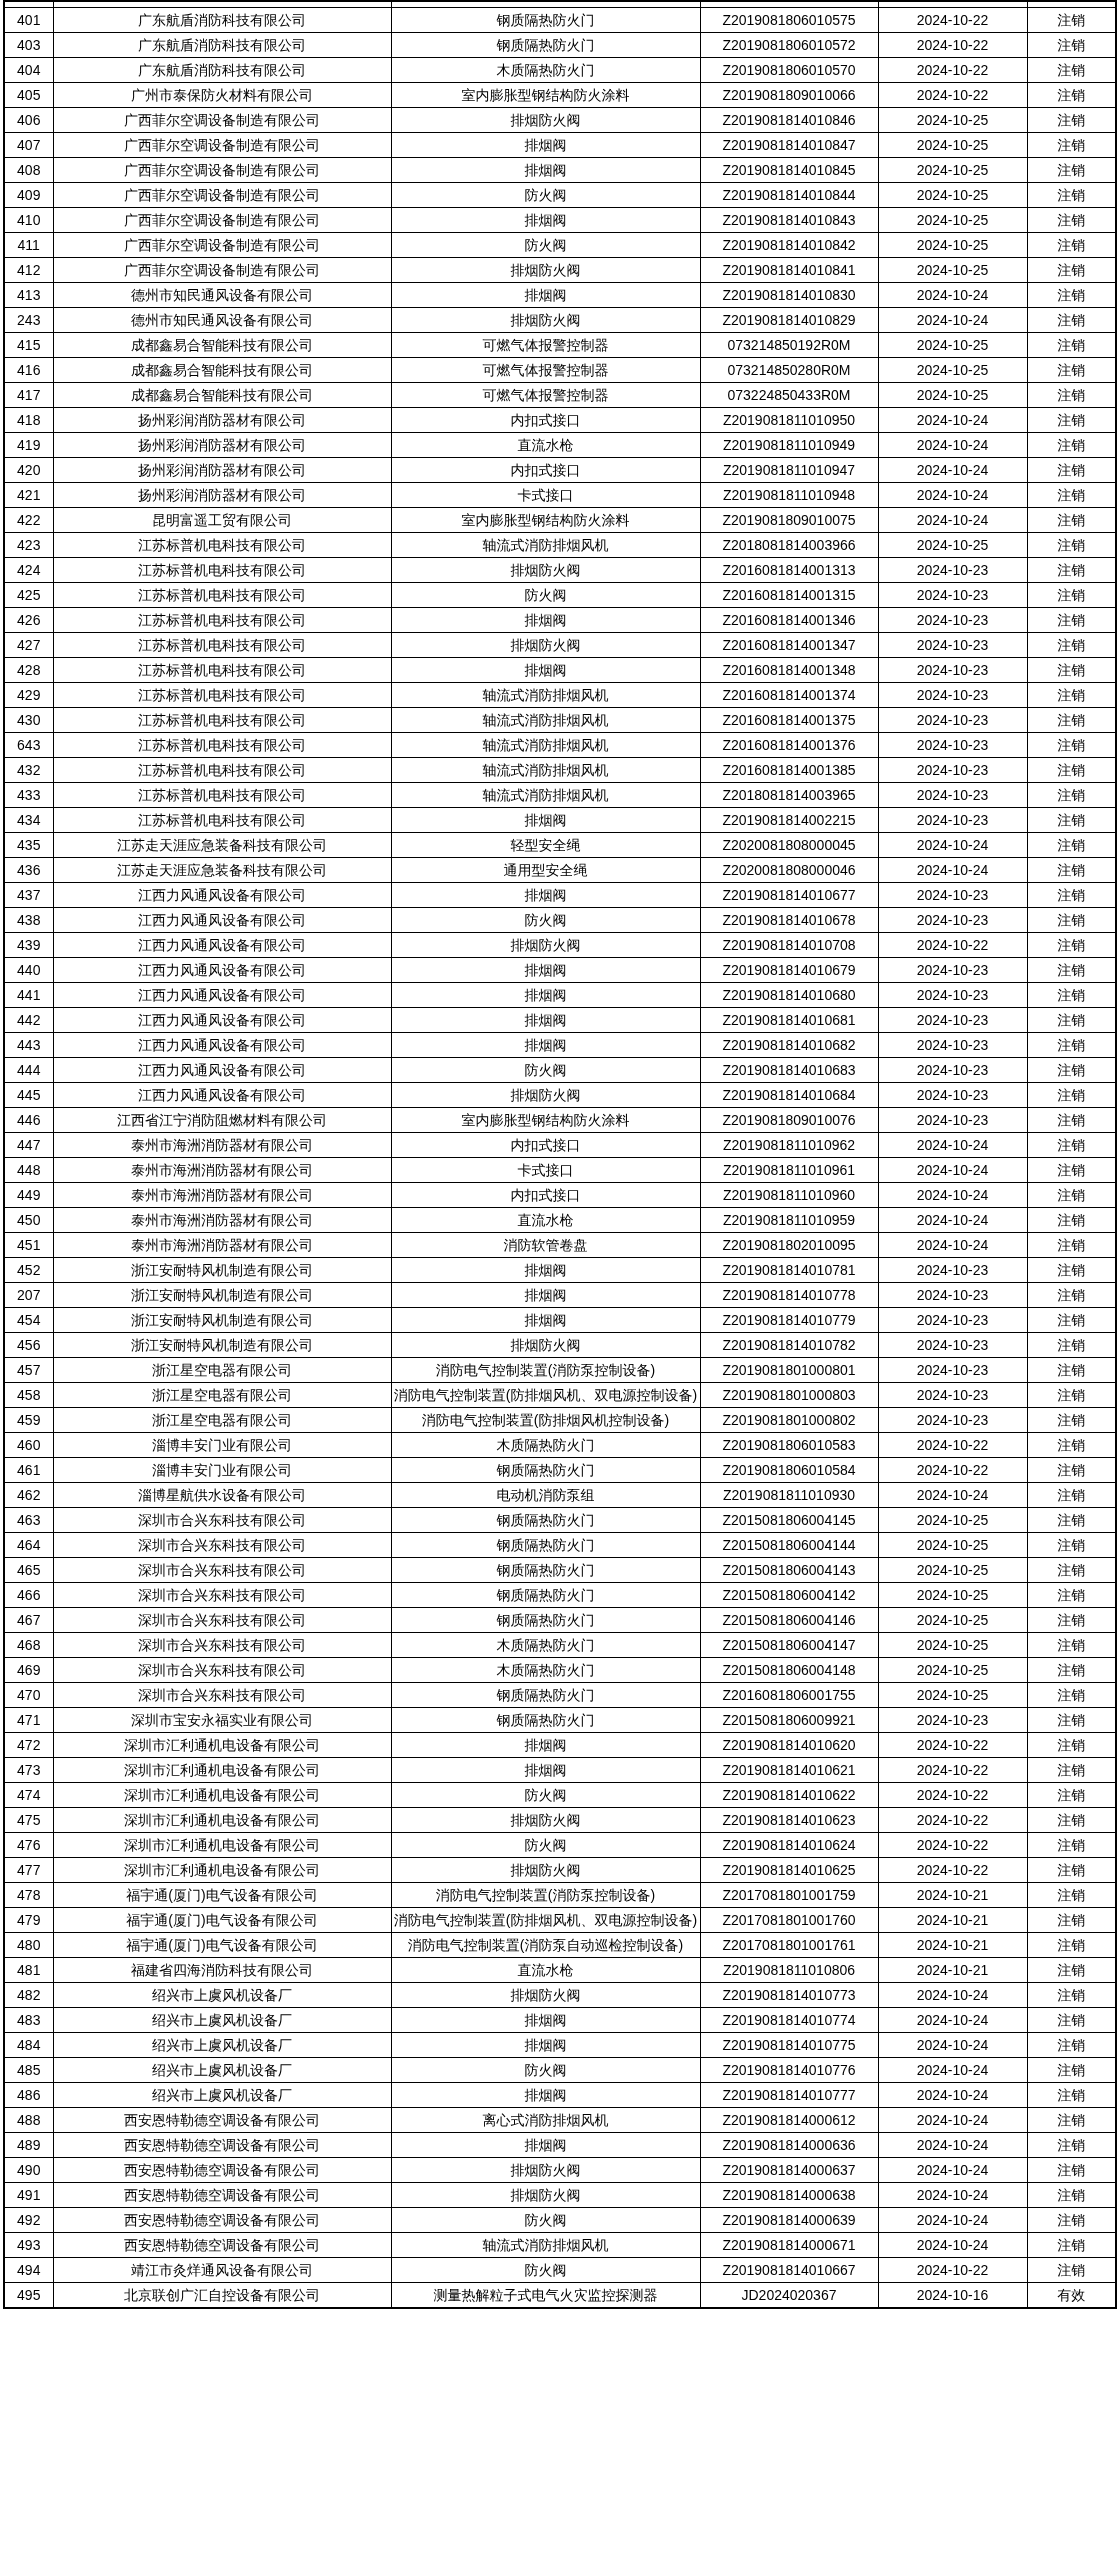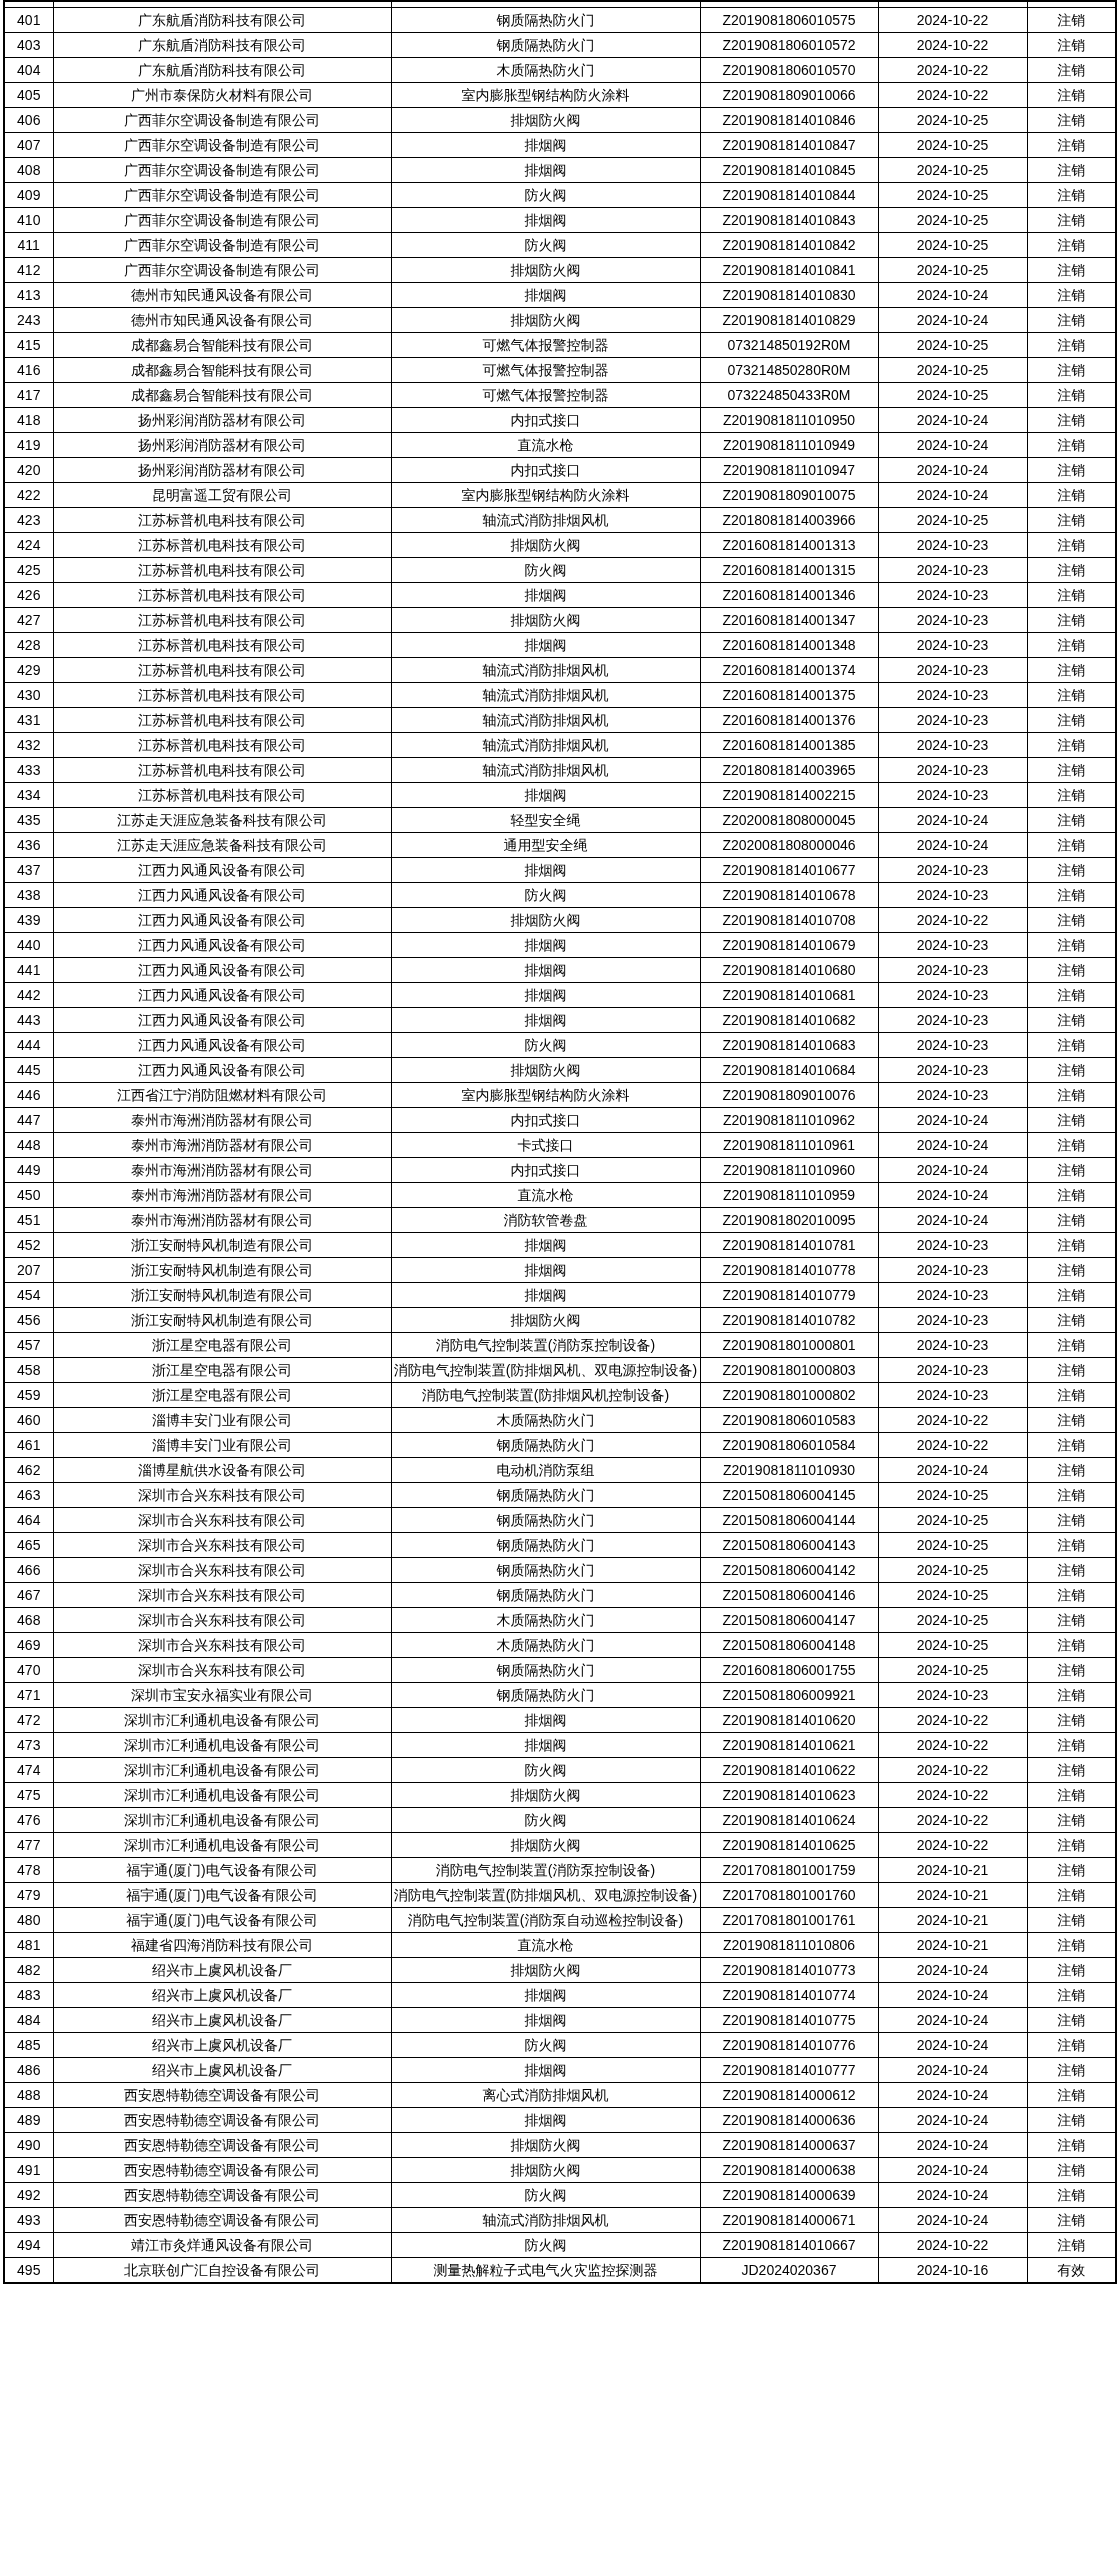--- a/index.html
+++ b/index.html
@@ -219,20 +219,28 @@
         </tr>
         <tr>
           <td class="c-no">420</td>
           <td class="c-comp">扬州彩润消防器材有限公司</td>
           <td class="c-prod">内扣式接口</td>
           <td class="c-cert">Z2019081811010947</td>
           <td class="c-date">2024-10-24</td>
           <td class="c-status">注销</td>
         </tr>
         <tr>
+          <td class="c-no">421</td>
+          <td class="c-comp">扬州彩润消防器材有限公司</td>
+          <td class="c-prod">卡式接口</td>
+          <td class="c-cert">Z2019081811010948</td>
+          <td class="c-date">2024-10-24</td>
+          <td class="c-status">注销</td>
+        </tr>
+        <tr>
           <td class="c-no">422</td>
           <td class="c-comp">昆明富遥工贸有限公司</td>
           <td class="c-prod">室内膨胀型钢结构防火涂料</td>
           <td class="c-cert">Z2019081809010075</td>
           <td class="c-date">2024-10-24</td>
           <td class="c-status">注销</td>
         </tr>
         <tr>
           <td class="c-no">423</td>
           <td class="c-comp">江苏标普机电科技有限公司</td>
@@ -291,21 +299,21 @@
         </tr>
         <tr>
           <td class="c-no">430</td>
           <td class="c-comp">江苏标普机电科技有限公司</td>
           <td class="c-prod">轴流式消防排烟风机</td>
           <td class="c-cert">Z2016081814001375</td>
           <td class="c-date">2024-10-23</td>
           <td class="c-status">注销</td>
         </tr>
         <tr>
-          <td class="c-no">431</td>
+          <td class="c-no">643</td>
           <td class="c-comp">江苏标普机电科技有限公司</td>
           <td class="c-prod">轴流式消防排烟风机</td>
           <td class="c-cert">Z2016081814001376</td>
           <td class="c-date">2024-10-23</td>
           <td class="c-status">注销</td>
         </tr>
         <tr>
           <td class="c-no">432</td>
           <td class="c-comp">江苏标普机电科技有限公司</td>
           <td class="c-prod">轴流式消防排烟风机</td>

